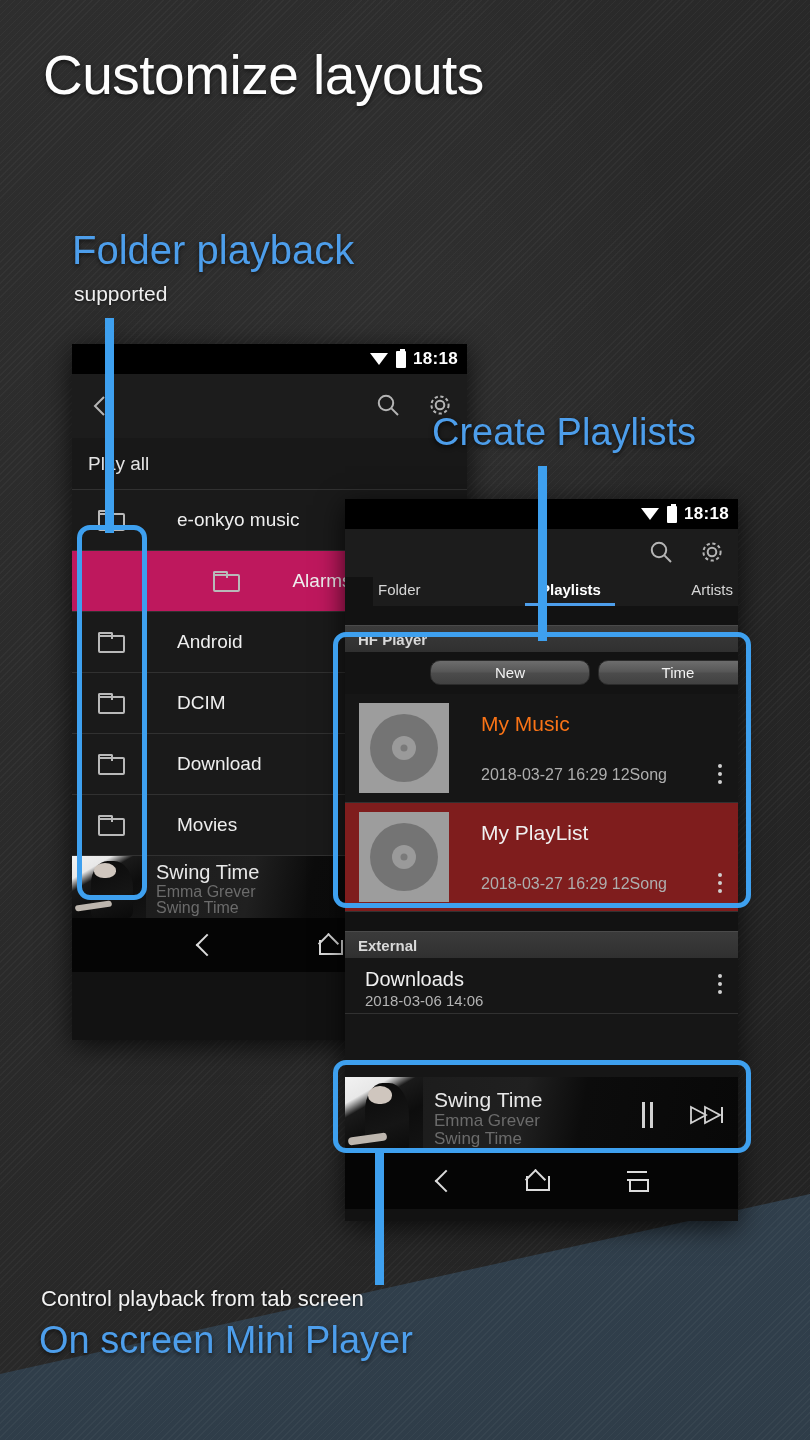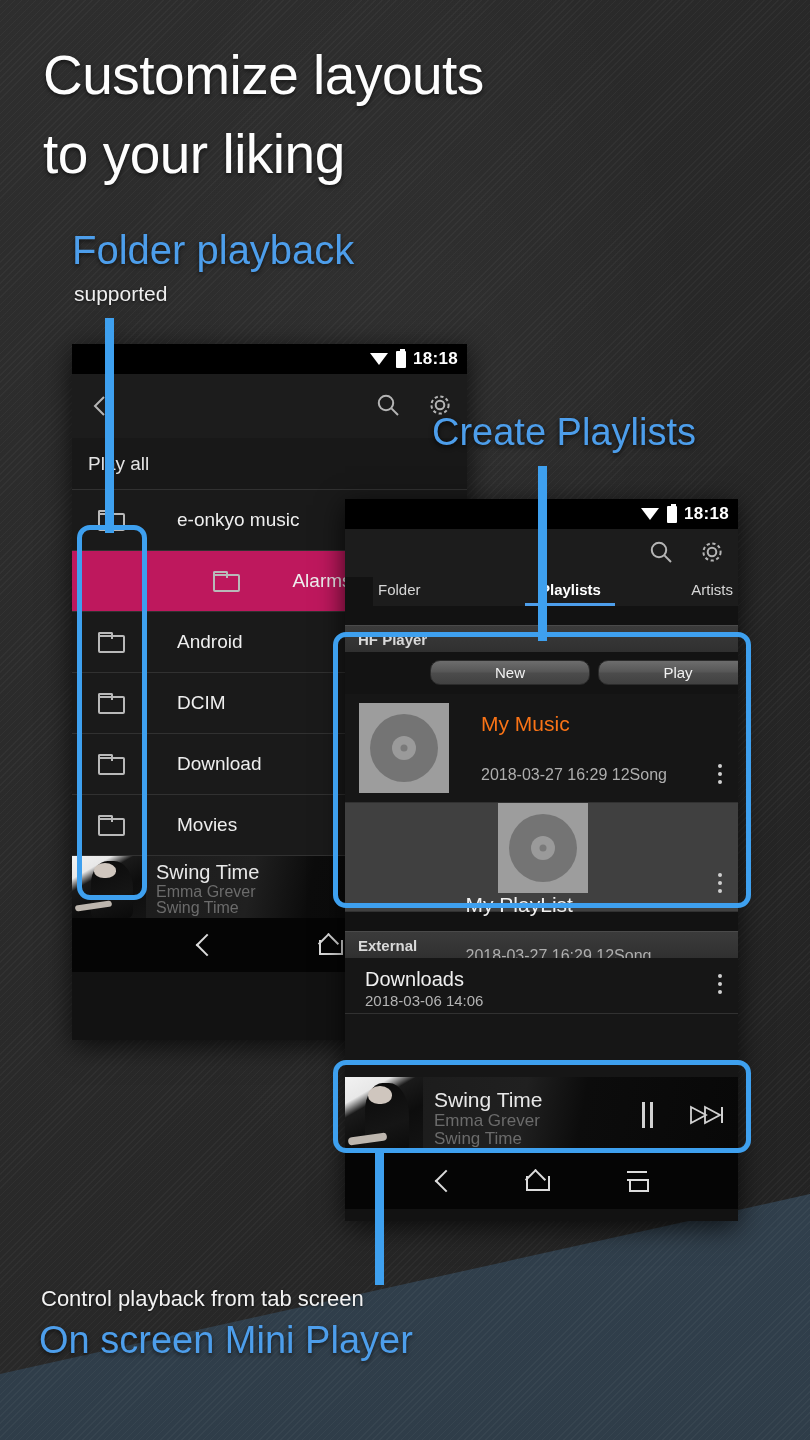--- a/index.html
+++ b/index.html
@@ -220,21 +220,20 @@
 </style>
 </head>
 <body>
 
 <div id="bg-base"></div>
 <div id="bg-wedge"></div>
 <div id="bg-vignette"></div>
 
 <div class="headline">
   <div>Customize layouts</div>
-  <div>to your liking</div>
 </div>
 <div class="sub-blue">Folder playback</div>
 <div class="sub-white">supported</div>
 
 <div class="phone" id="phone1" style="left:72px; top:344px; width:395px; height:696px;">
 
   <div class="statusbar">
     <span class="wifi-ico"></span>
     <span class="batt-ico"></span>
     <span class="sb-time">18:18</span>
@@ -346,41 +345,41 @@
     <span class="tab" style="right:5px; top:4px;">Artists</span>
     <span class="tab-underline" style="left:152px; bottom:0; width:90px;"></span>
   </div>
 
   <div class="sect-head" style="height:27px;">
     <span>HF Player</span>
   </div>
 
   <div style="height:42px; background:#131313; position:relative;">
     <div class="btn-gray" style="position:absolute; left:85px; top:8px; width:160px; height:25px;">New</div>
-    <div class="btn-gray" style="position:absolute; left:253px; top:8px; width:160px; height:25px;">Play</div>
+    <div class="btn-gray" style="position:absolute; left:253px; top:8px; width:160px; height:25px;">Time</div>
   </div>
 
   <div id="playlist-list">
       <div class="row" style="height: 109px; background: rgb(22, 22, 22); padding: 0px 12px 0px 14px; position: relative;">
         <div class="vinyl" style="width: 90px; height: 90px;">
           <div class="disc" style="width: 68px; height: 68px;"></div>
           <div class="hole" style="width: 24px; height: 24px;"></div>
           <div class="pin" style="width: 7px; height: 7px;"></div>
         </div>
         <div style="margin-left: 32px; flex: 1 1 0%;">
           <div style="font-size: 21px; color: #f97316;">My Music</div>
           <div style="font-size: 16px; color: rgb(174, 174, 174); margin-top: 30px;">2018-03-27 16:29  12Song</div>
         </div>
         <div class="dots" style="position: absolute; right: 16px; bottom: 18px;">
           <i></i>
           <i></i>
           <i></i>
         </div>
       </div>
-      <div class="row" style="height: 109px; background: #404040; padding: 0px 12px 0px 14px; position: relative; flex-direction: column;">
+      <div class="row" style="height: 109px; background: #7f1d1d; padding: 0px 12px 0px 14px; position: relative;">
         <div class="vinyl" style="width: 90px; height: 90px;">
           <div class="disc" style="width: 68px; height: 68px;"></div>
           <div class="hole" style="width: 24px; height: 24px;"></div>
           <div class="pin" style="width: 7px; height: 7px;"></div>
         </div>
         <div style="margin-left: 32px; flex: 1 1 0%;">
           <div style="font-size: 21px; color: rgb(240, 240, 240);">My PlayList</div>
           <div style="font-size: 16px; color: rgb(174, 174, 174); margin-top: 30px;">2018-03-27 16:29  12Song</div>
         </div>
         <div class="dots" style="position: absolute; right: 16px; bottom: 18px;">

